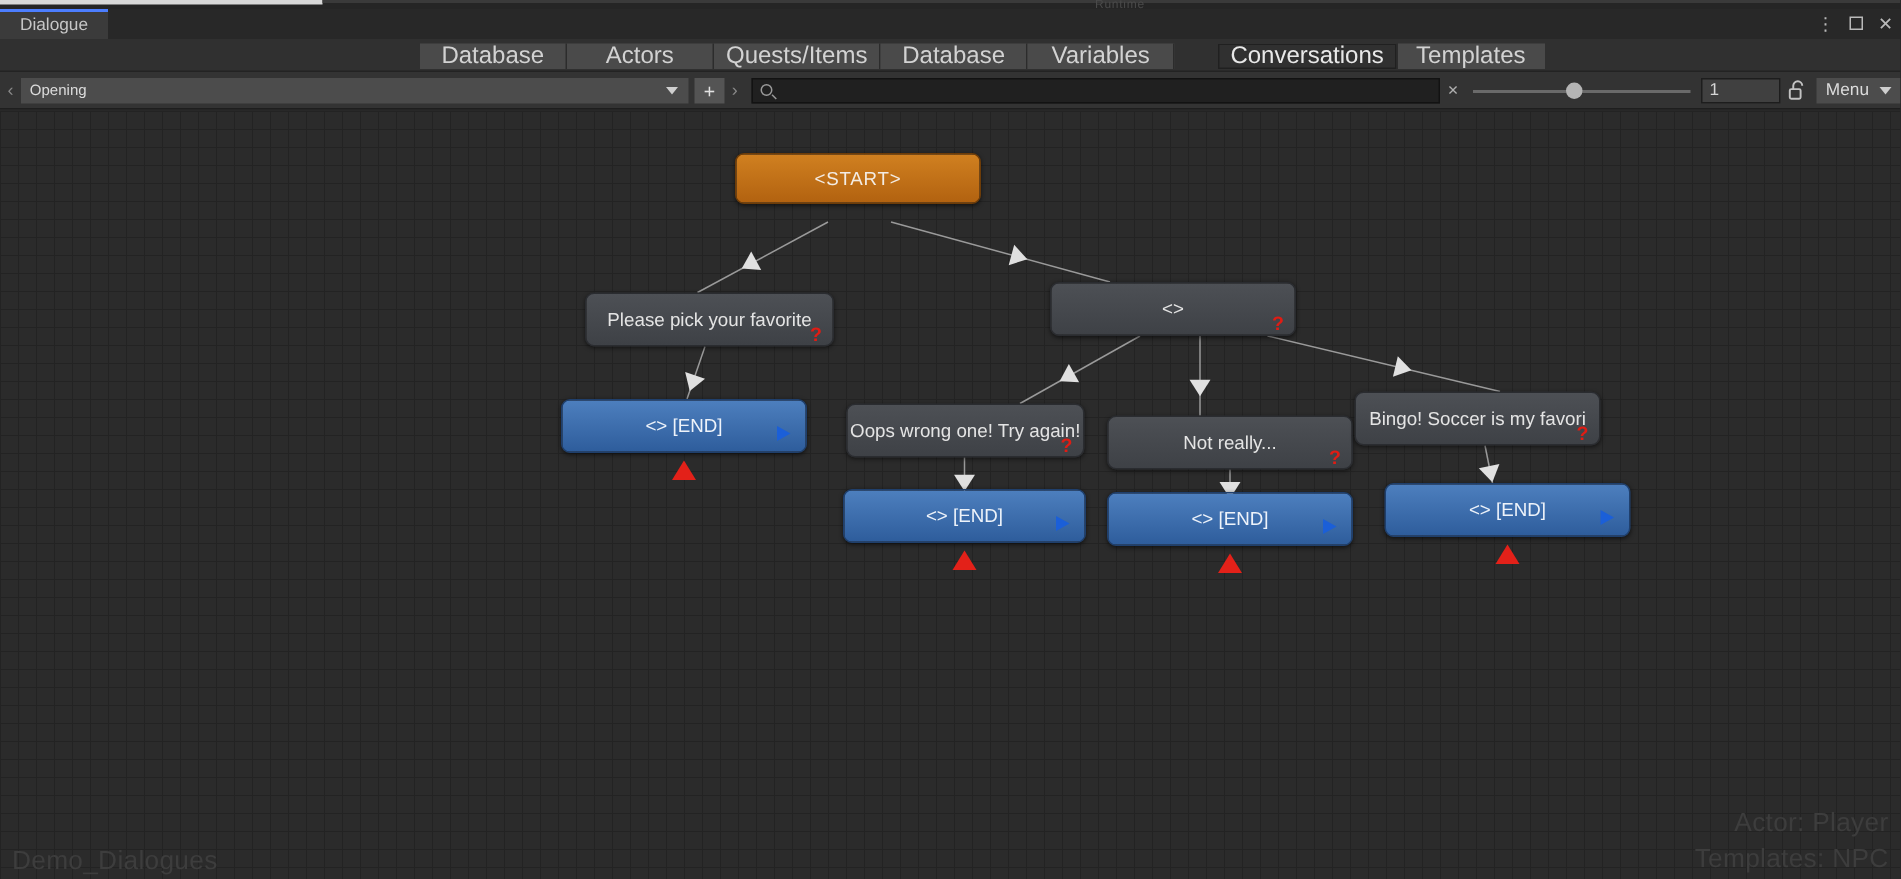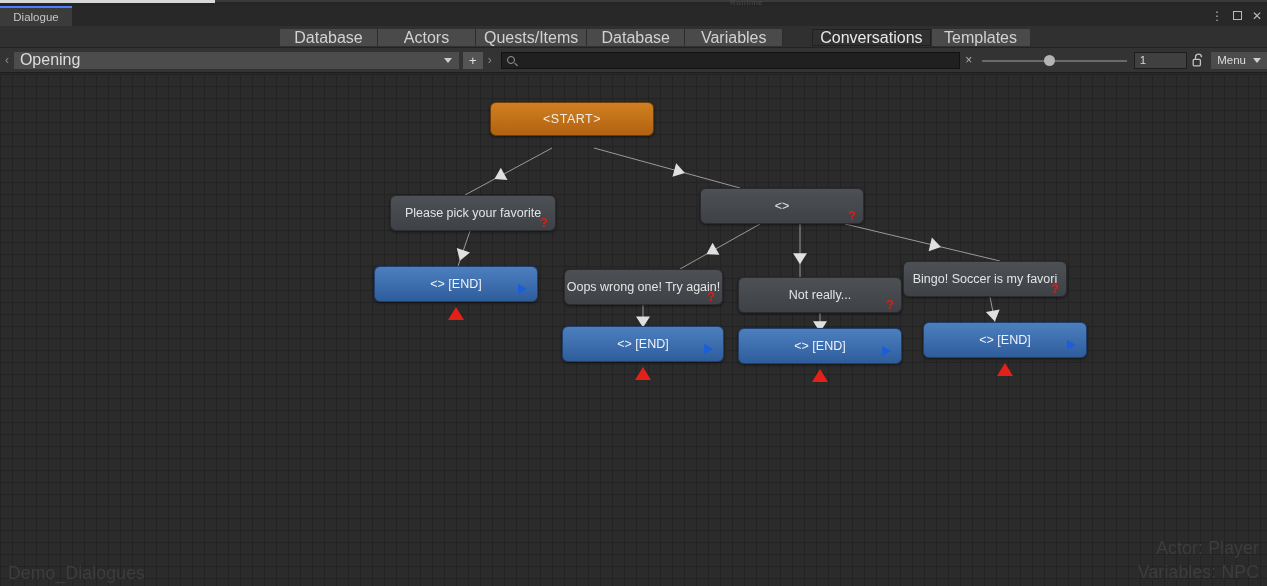--- a/index.html
+++ b/index.html
@@ -59,21 +59,21 @@
 
   
   .toolbar {
     position: absolute; left: 0; top: 48px; width: 1267px; height: 25px;
     background: #333333; border-bottom: 1px solid #1e1e1e;
     display: flex; align-items: center;
   }
   .chev { width: 14px; color: #8a8a8a; font-size: 12px; text-align: center; cursor: default; }
   .convo-dd {
     position: relative; width: 448px; height: 17px; background: #4c4c4c;
-    display: flex; align-items: center; padding: 0 6px; color: #dcdcdc; font-size: 16px;
+    display: flex; align-items: center; padding: 0 6px; color: #dcdcdc; font-size: 10px;
     cursor: default;
   }
   .convo-dd .caret { position: absolute; right: 7px; top: 6px; }
   .caret { width: 0; height: 0; border-left: 4.5px solid transparent;
            border-right: 4.5px solid transparent; border-top: 5px solid #cfcfcf; }
   .plus-btn {
     width: 20px; height: 17px; margin-left: 4px; background: #545454;
     display: flex; align-items: center; justify-content: center;
     color: #e2e2e2; font-size: 13px; cursor: default;
   }
@@ -314,16 +314,16 @@
         <span class="red-tri" style="left: 812px; top: 295px;"></span>
         <div class="node blue" style="left: 923px; top: 248px; width: 164px; height: 36px;">
           <span>&lt;&gt; [END]</span>
           <span class="play"></span>
         </div>
         <span class="red-tri" style="left: 997px; top: 289px;"></span>
       </div>
 
     <div class="corner-label" style="left:8px; bottom:2px;">Demo_Dialogues</div>
     <div class="corner-label corner-br" style="bottom:27px;">Actor: Player</div>
-    <div class="corner-label corner-br" style="bottom:3px;">Variables: NPC</div>
+    <div class="corner-label corner-br" style="bottom:3px;">Templates: NPC</div>
   </div>
 
 </div>
 
 </body></html>

